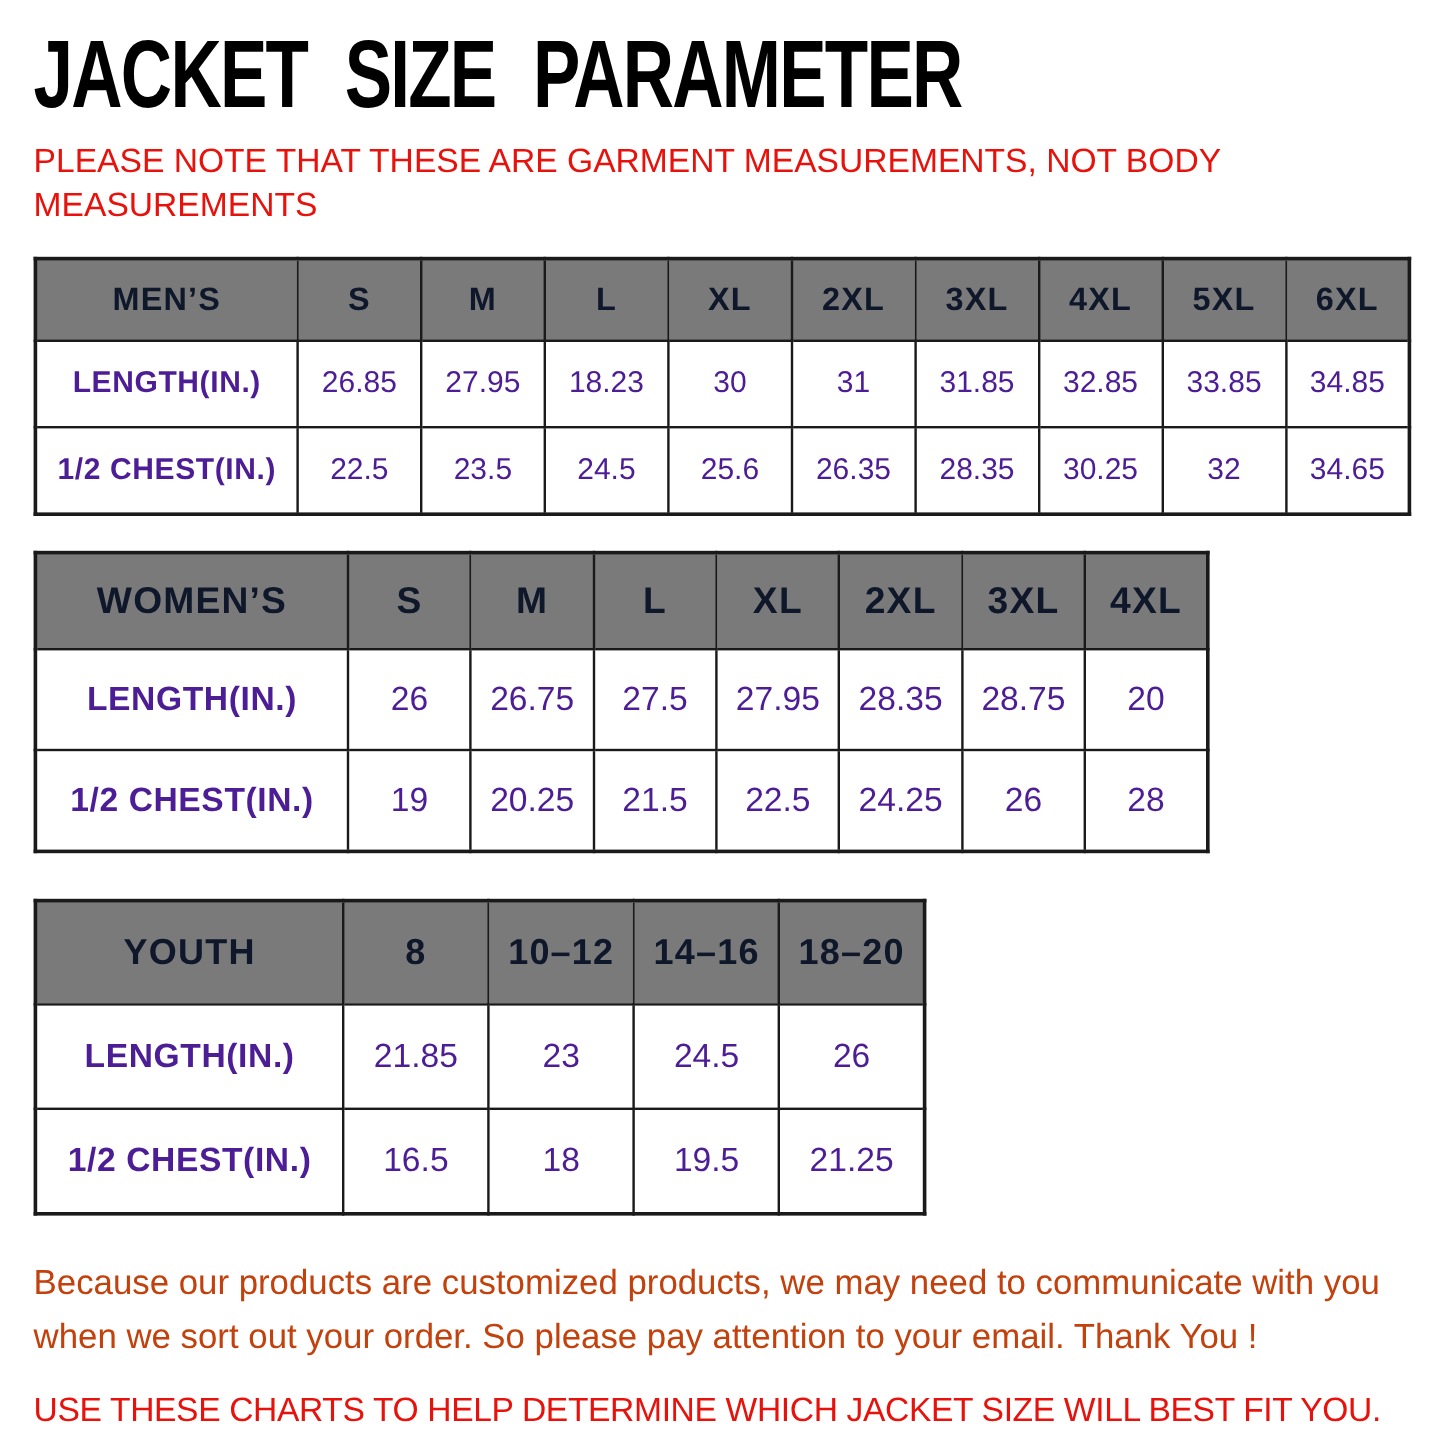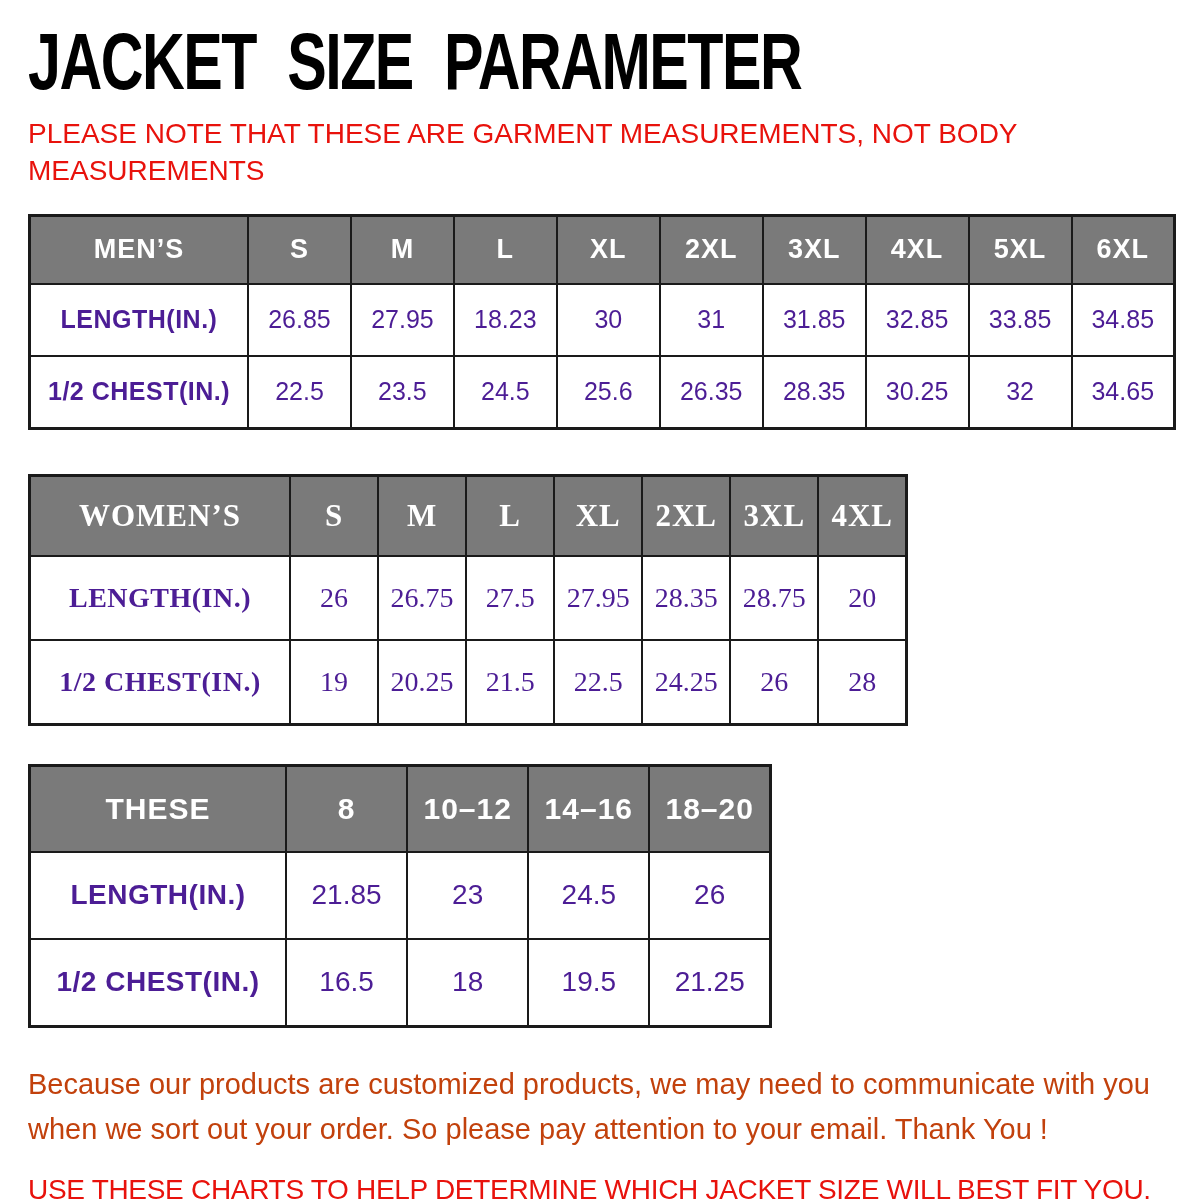--- a/index.html
+++ b/index.html
@@ -44,35 +44,35 @@
   table.size-table th,
   table.size-table td {
     border: 2px solid #1a1a1a;
     text-align: center;
     vertical-align: middle;
     padding: 0;
     overflow: hidden;
   }
   table.size-table thead th {
     background: #7a7a7a;
-    color: #ffffff;
+    color: #0f172a;
     font-weight: bold;
     letter-spacing: 1px;
   }
   table.size-table td { color: #4c1d95; font-weight: normal; }
   table.size-table td.row-label { font-weight: 600; letter-spacing: 0.5px; }
 
   
   .tbl-mens { width: 1148px; margin-top: 24px; }
   .tbl-mens th { height: 66px; font-size: 27px; }
   .tbl-mens td { height: 70px; font-size: 25px; }
   .tbl-mens .c0 { width: 216px; }
 
   
-  .tbl-womens { width: 880px; margin-top: 44px; font-family: Liberation Serif, serif; }
+  .tbl-womens { width: 980px; margin-top: 29px; }
   .tbl-womens th { height: 78px; font-size: 31px; }
   .tbl-womens td { height: 82px; font-size: 28px; }
   .tbl-womens .c0 { width: 258px; }
 
   
   .tbl-youth { width: 744px; margin-top: 38px; }
   .tbl-youth th { height: 84px; font-size: 30px; }
   .tbl-youth td { height: 85px; font-size: 28px; }
   .tbl-youth .c0 { width: 254px; }
 
@@ -179,21 +179,21 @@
           <td class="value">24.25</td>
           <td class="value">26</td>
           <td class="value">28</td>
         </tr>
       </tbody>
     </table>
 
   <table class="size-table tbl-youth">
       <thead>
         <tr>
-          <th class="c0">THESE</th>
+          <th class="c0">YOUTH</th>
           <th>8</th>
           <th>10–12</th>
           <th>14–16</th>
           <th>18–20</th>
         </tr>
       </thead>
       <tbody>
         <tr>
           <td class="c0 row-label">LENGTH(IN.)</td>
           <td class="value">21.85</td>

